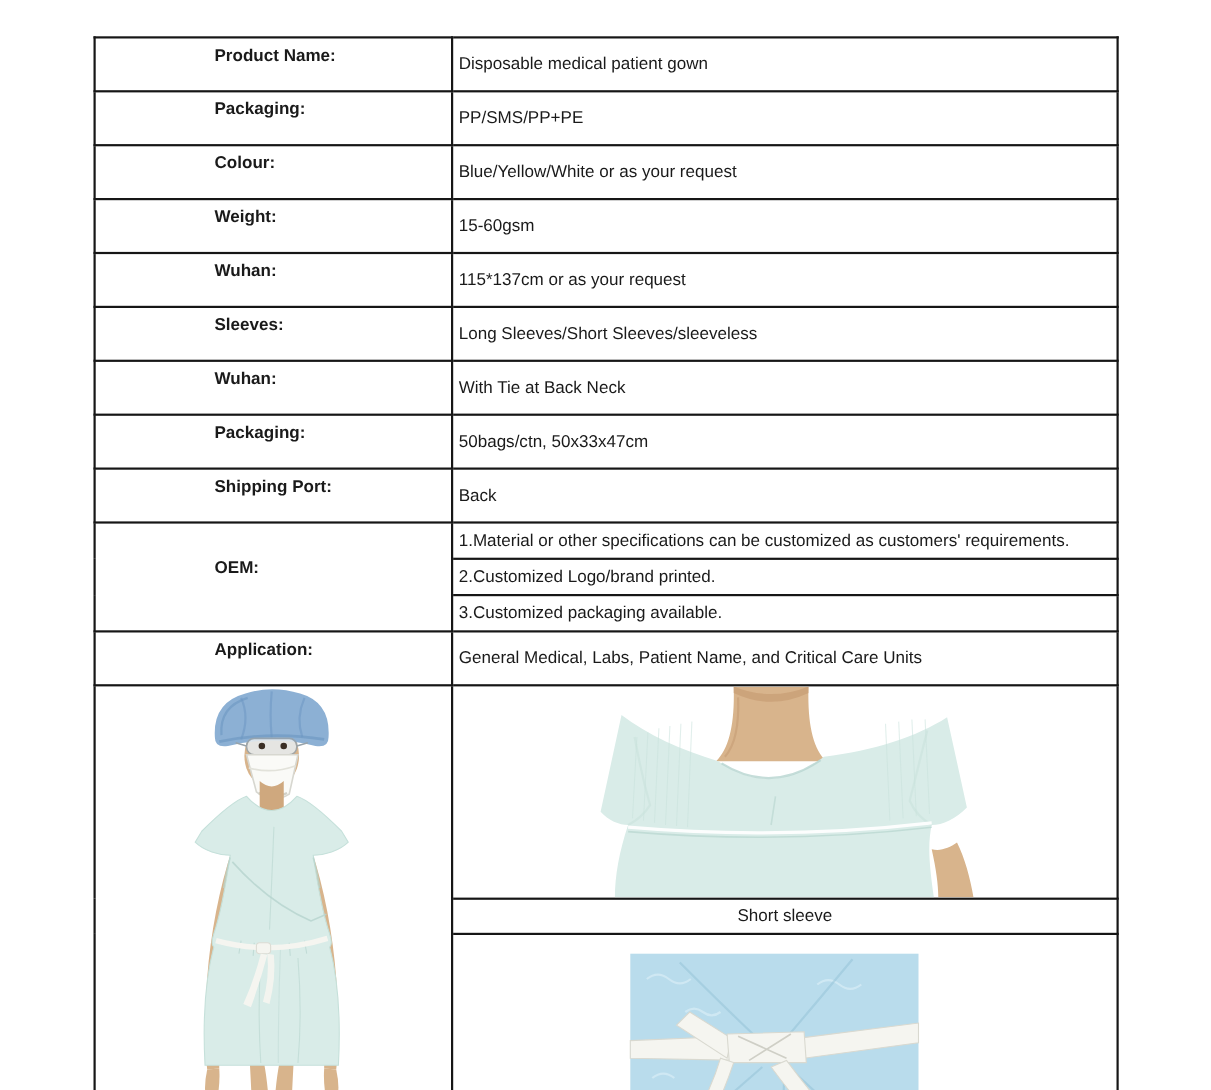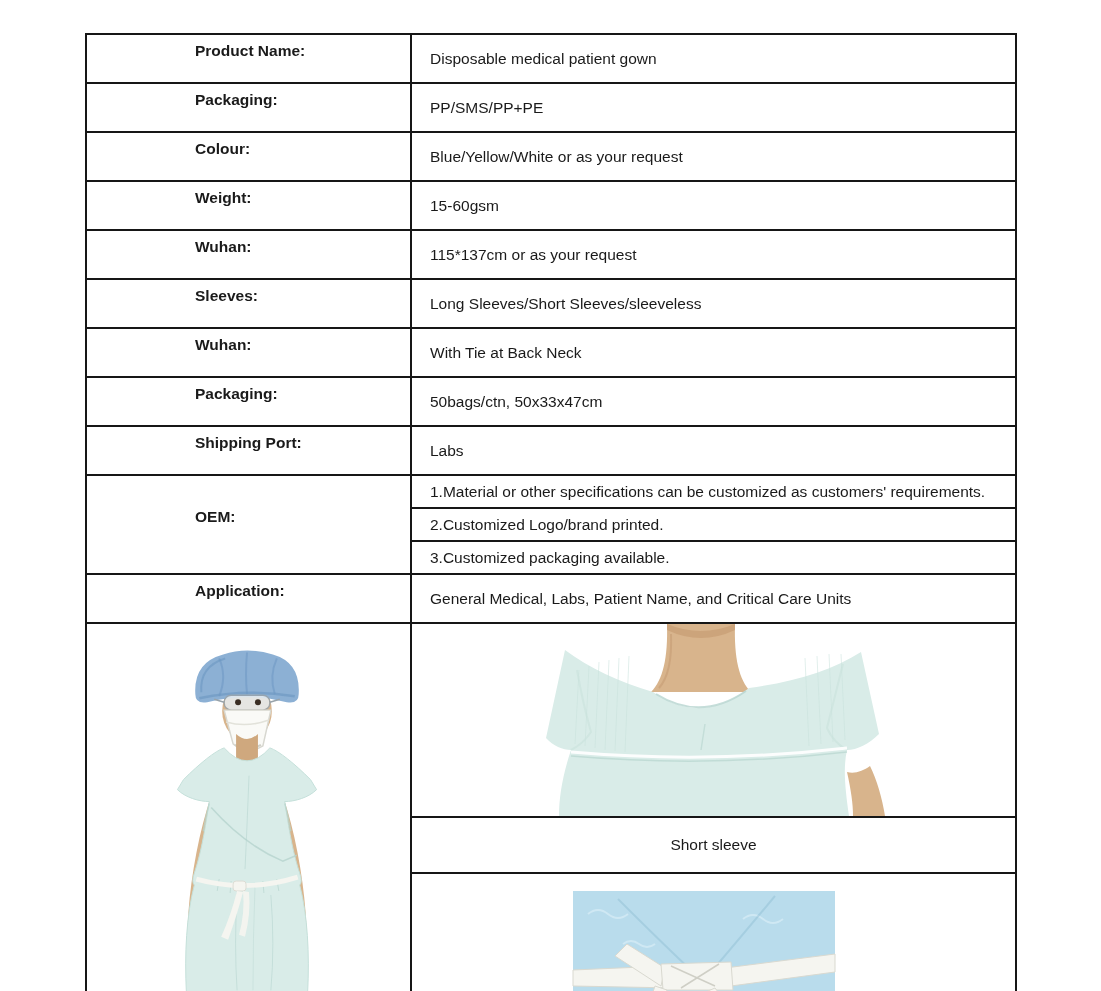--- a/index.html
+++ b/index.html
@@ -11,24 +11,24 @@
   }
   table.spec td{border:2px solid #161616;vertical-align:middle;overflow:hidden;}
   col.c1{width:325px;}
   col.c2{width:605px;}
   td.lbl{
     height:31px;font-weight:bold;font-size:15.5px;
     padding:0 2px 16px 108px;white-space:nowrap;
   }
   td.val{
     height:31px;font-size:15.5px;
-    padding:0 2px 0 18px;white-space:nowrap;
+    padding:0 2px 0 5px;white-space:nowrap;
   }
   td.caption{
-    font-size:15.5px;text-align:center;padding:12px;
+    font-size:15.5px;text-align:center;padding:0;
   }
   td.cap1{height:30px;}
   td.cap2{height:32px;}
   td.photo-cell{padding:0;line-height:0;text-align:center;vertical-align:top;background:#ffffff;}
   td.img1{height:192px;}
   td.img2{height:226px;}
   svg{display:block;margin:0 auto;}
 </style>
 </head>
 <body>
@@ -67,21 +67,21 @@
       <tr>
         <td class="lbl">Wuhan:</td>
         <td class="val">With Tie at Back Neck</td>
       </tr>
       <tr>
         <td class="lbl">Packaging:</td>
         <td class="val">50bags/ctn, 50x33x47cm</td>
       </tr>
       <tr>
         <td class="lbl">Shipping Port:</td>
-        <td class="val">Labs</td>
+        <td class="val">Back</td>
       </tr>
       <tr>
         <td class="lbl" rowspan="3">OEM:</td>
         <td class="val">1.Material or other specifications can be customized as customers' requirements.</td>
       </tr>
       <tr>
         <td class="val">2.Customized Logo/brand printed.</td>
       </tr>
       <tr>
         <td class="val">3.Customized packaging available.</td>

